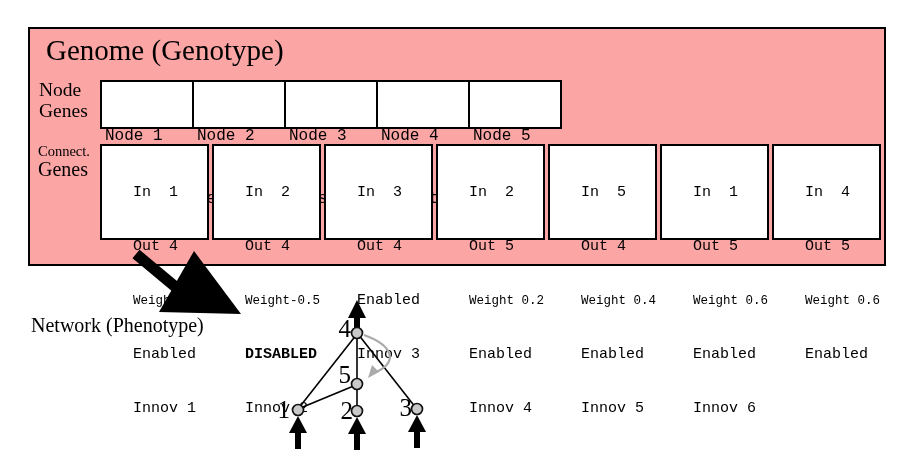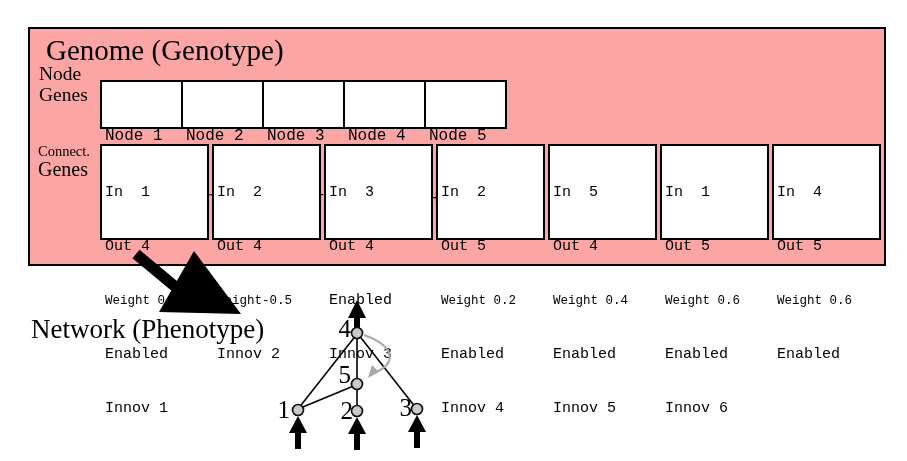--- a/index.html
+++ b/index.html
@@ -22,32 +22,32 @@
     box-sizing: border-box;
   }
   .genome-title {
     position: absolute;
     left: 16px; top: 5px;
     font-size: 29px;
     line-height: 32px;
     font-family: "Liberation Serif", serif;
   }
   .row-label { position: absolute; font-family: "Liberation Serif", serif; }
-  .node-genes-label { left: 9px; top: 34px; font-family: Liberation Serif, serif; }
+  .node-genes-label { left: 9px; top: 50px; font-family: Liberation Serif, serif; }
   .node-genes-label .lbl-line { font-size: 19.5px; line-height: 21px; }
   .connect-genes-label { left: 8px; top: 114px; }
   .connect-genes-label .lbl-small { font-size: 14.5px; line-height: 16px; text-align: right; }
   .connect-genes-label .lbl-line { font-size: 20px; line-height: 21px; }
 
   .node-cells {
     position: absolute; left: 70px; top: 51px;
     display: flex;
   }
   .node-cell {
-    width: 83px; height: 49px;
+    width: 94px; height: 49px;
     background: #fff;
     border: 2px solid #000;
     box-sizing: border-box;
     margin-left: -2px;
     padding: 2px 0 0 3px;
     font-family: "Liberation Mono", monospace;
     font-size: 16px; line-height: 21px;
     white-space: pre;
   }
   .node-cell:first-child { margin-left: 0; }
@@ -58,29 +58,29 @@
   }
   .conn-cell {
     width: 109px; height: 96px;
     background: #fff;
     border: 2px solid #000;
     box-sizing: border-box;
     padding: 2px 0 0 3px;
     font-family: "Liberation Mono", monospace;
     white-space: pre;
   }
-  .conn-cell .line { font-size: 15px; line-height: 18px; }
+  .conn-cell .line { font-size: 15px; line-height: 18px; margin-left: 28px; }
   .conn-cell .weight { font-size: 12.5px; }
   .bold { font-weight: bold; }
 
   
   .network-label {
     position: absolute;
     left: 31px; top: 314px;
-    font-size: 27px;
+    font-size: 20px;
     font-family: "Liberation Serif", serif;
   }
   .diagram-svg {
     position: absolute; left: 0; top: 0;
     width: 907px; height: 461px;
   }
   .diagram-svg text {
     font-family: "Liberation Serif", serif;
     font-size: 25px;
   }
@@ -129,20 +129,21 @@
       <div class="line">In  1</div>
       <div class="line">Out 4</div>
       <div class="line weight">Weight 0.7</div>
       <div class="line status">Enabled</div>
       <div class="line">Innov 1</div>
     </div>
     <div class="conn-cell">
       <div class="line">In  2</div>
       <div class="line">Out 4</div>
       <div class="line weight">Weight-0.5</div>
+      <div class="line status bold">DISABLED</div>
       <div class="line">Innov 2</div>
     </div>
     <div class="conn-cell">
       <div class="line">In  3</div>
       <div class="line">Out 4</div>
       <div class="line status">Enabled</div>
       <div class="line">Innov 3</div>
     </div>
     <div class="conn-cell">
       <div class="line">In  2</div>

